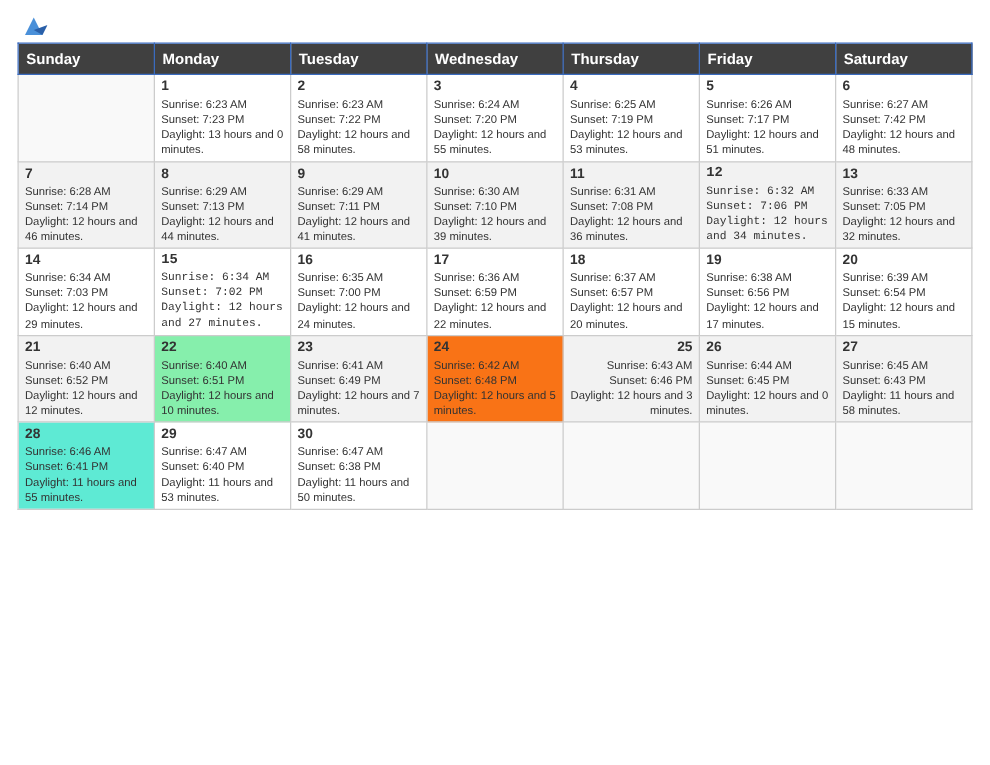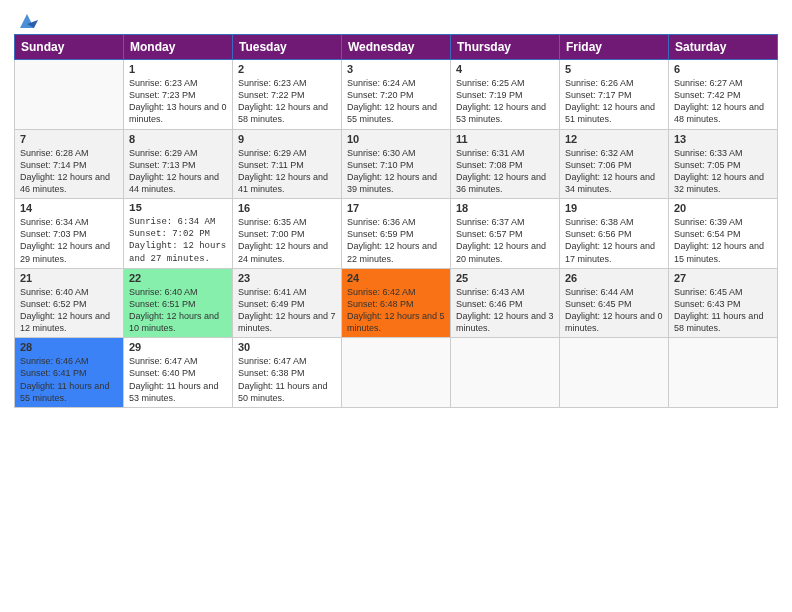--- a/index.html
+++ b/index.html
@@ -53,21 +53,21 @@
     .location {
       font-size: 13px;
       color: #555;
     }
     .calendar {
       width: 100%;
       border-collapse: collapse;
       border: 1px solid #ccc;
     }
     .calendar th {
-      background-color: #701a75;
+      background-color: #404040;
       color: #fff;
       font-size: 12px;
       font-weight: bold;
       text-align: left;
       padding: 5px 6px;
       border: 1px solid #3a6bbf;
     }
     .calendar td {
       vertical-align: top;
       border: 1px solid #ccc;
@@ -207,21 +207,21 @@
 Daylight: 12 hours
 and 39 minutes.</div>
           </td>
           <td style="background: rgb(242, 242, 242);">
             <span class="day-number">11</span>
             <div class="day-info">Sunrise: 6:31 AM
 Sunset: 7:08 PM
 Daylight: 12 hours
 and 36 minutes.</div>
           </td>
-          <td style="background: rgb(242, 242, 242);">
+          <td style="background: rgb(242, 242, 242); font-family: Liberation Mono, monospace;">
             <span class="day-number">12</span>
             <div class="day-info">Sunrise: 6:32 AM
 Sunset: 7:06 PM
 Daylight: 12 hours
 and 34 minutes.</div>
           </td>
           <td style="background: rgb(242, 242, 242);">
             <span class="day-number">13</span>
             <div class="day-info">Sunrise: 6:33 AM
 Sunset: 7:05 PM
@@ -302,21 +302,21 @@
 Daylight: 12 hours
 and 7 minutes.</div>
           </td>
           <td style="background: #f97316; margin-left: 32px;">
             <span class="day-number">24</span>
             <div class="day-info">Sunrise: 6:42 AM
 Sunset: 6:48 PM
 Daylight: 12 hours
 and 5 minutes.</div>
           </td>
-          <td style="background: rgb(242, 242, 242);">
+          <td style="background: rgb(242, 242, 242); text-align: right;">
             <span class="day-number">25</span>
             <div class="day-info">Sunrise: 6:43 AM
 Sunset: 6:46 PM
 Daylight: 12 hours
 and 3 minutes.</div>
           </td>
           <td style="background: rgb(242, 242, 242);">
             <span class="day-number">26</span>
             <div class="day-info">Sunrise: 6:44 AM
 Sunset: 6:45 PM
@@ -325,21 +325,21 @@
           </td>
           <td style="background: rgb(242, 242, 242);">
             <span class="day-number">27</span>
             <div class="day-info">Sunrise: 6:45 AM
 Sunset: 6:43 PM
 Daylight: 11 hours
 and 58 minutes.</div>
           </td>
         </tr>
         <tr>
-          <td style="background: #3b82f6;">
+          <td style="background: #5eead4;">
             <span class="day-number">28</span>
             <div class="day-info">Sunrise: 6:46 AM
 Sunset: 6:41 PM
 Daylight: 11 hours
 and 55 minutes.</div>
           </td>
           <td style="background: rgb(255, 255, 255);">
             <span class="day-number">29</span>
             <div class="day-info">Sunrise: 6:47 AM
 Sunset: 6:40 PM

